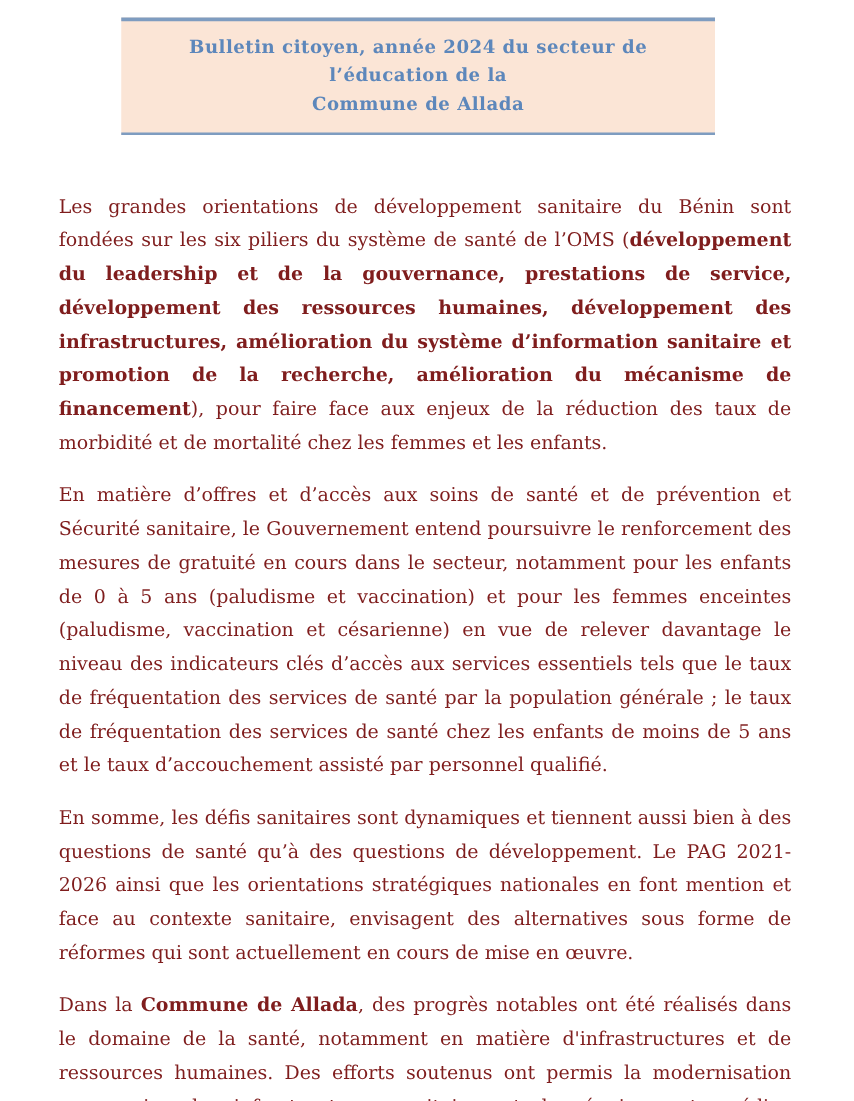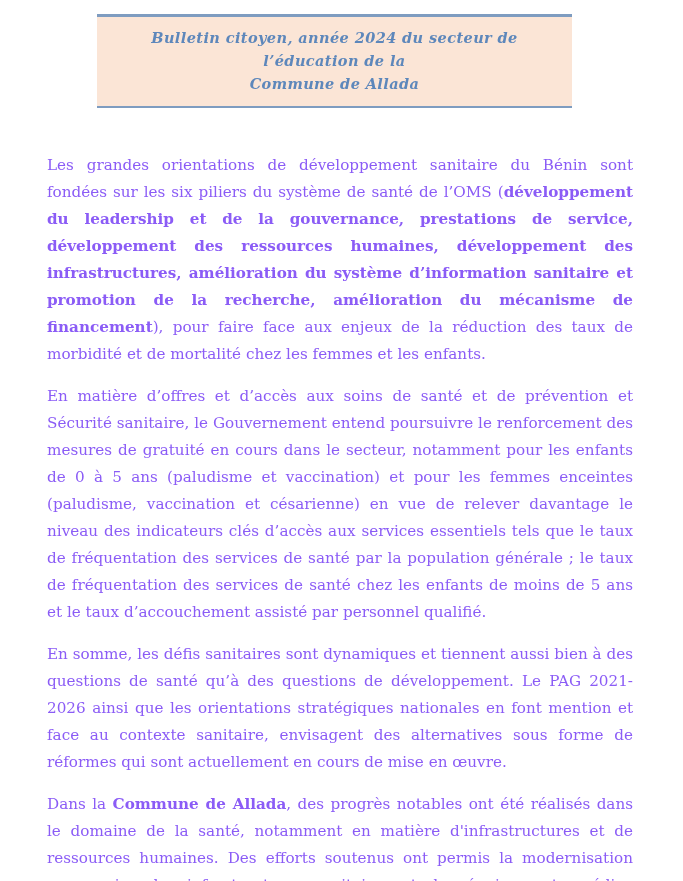--- a/index.html
+++ b/index.html
@@ -17,36 +17,35 @@
     margin: 14px 0 0 97px;
     width: 475px;
     box-sizing: border-box;
     background: var(--peach);
     border-top: 3px solid var(--line);
     border-bottom: 2px solid var(--line);
     padding: 9px 12px 11px 12px;
   }
   .title-text {
     text-align: center;
-    font-style: italic;
     font-weight: bold;
     font-size: 14.5px;
     line-height: 23px;
     letter-spacing: 0.4px;
     color: var(--accent);
   }
   .body-text {
     margin: 44px 0 0 47px;
     width: 586px;
   }
   .para {
     margin: 0 0 15px 0;
     font-size: 15.2px;
     line-height: 27px;
-    color: #8b5cf6;
+    color: #7f1d1d;
     text-align: justify;
     text-justify: inter-word;
   }
   .para .bold { font-weight: bold; }
 </style>
 </head>
 <body style="--peach: #fbe5d6; --line: #7e9cc0; --accent: #5d87bb;">
 
 <div class="page">
 

